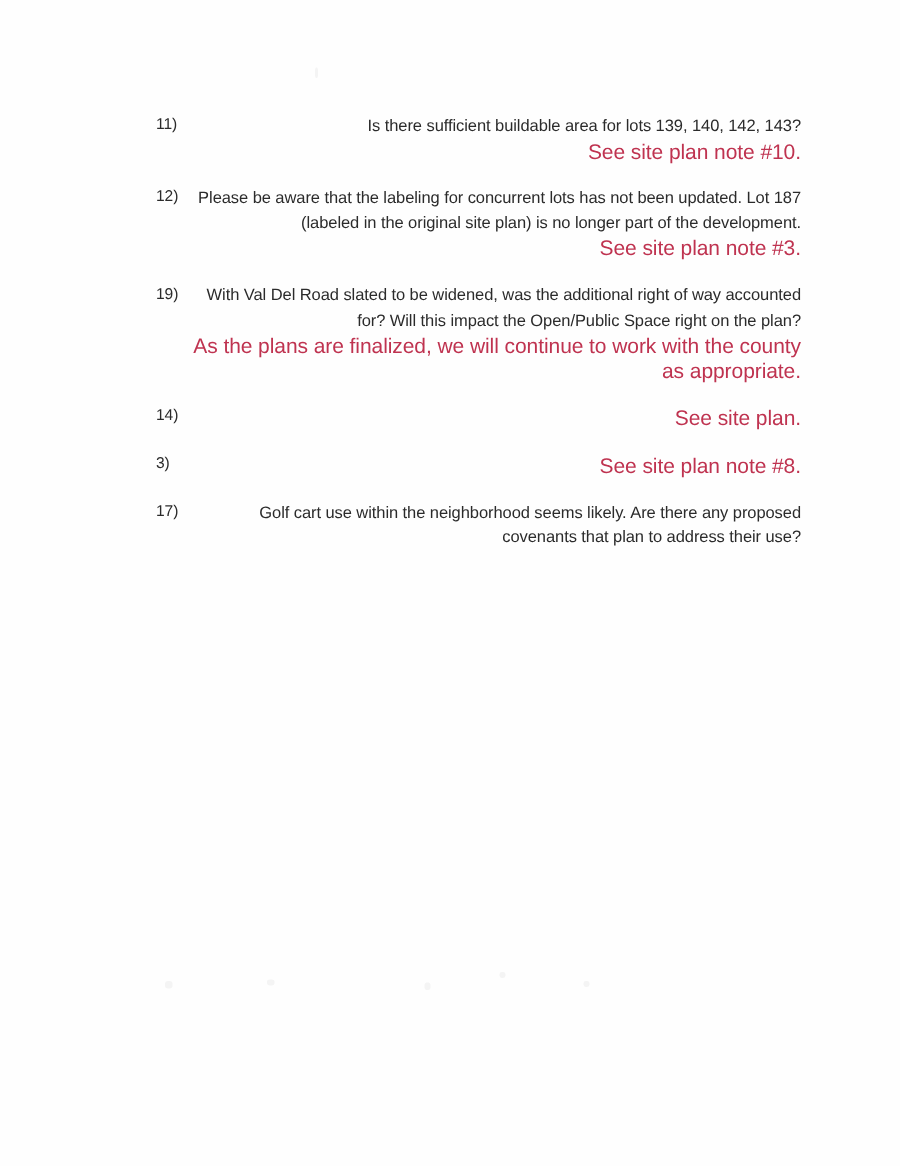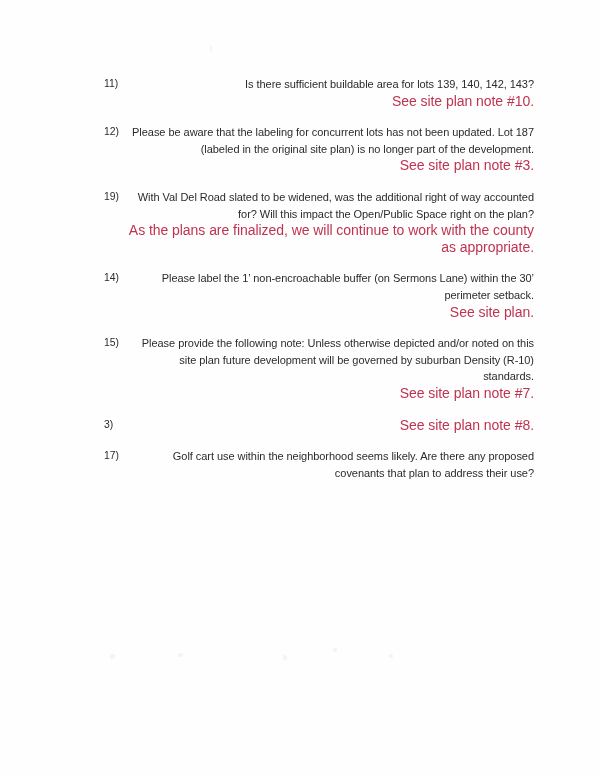--- a/index.html
+++ b/index.html
@@ -100,29 +100,23 @@
     </div>
 
     <div class="comment-item">
       <span class="item-number">19)</span>
       <p class="item-question">With Val Del Road slated to be widened, was the additional right of way accounted for? Will this impact the Open/Public Space right on the plan?</p>
       <p class="item-response">As the plans are finalized, we will continue to work with the county as appropriate.</p>
     </div>
 
     <div class="comment-item">
       <span class="item-number">14)</span>
-      <p class="item-question">Please label the 1’ non-encroachable buffer (on Sermons Lane) within the 30’ perimeter setback.</p>
       <p class="item-response">See site plan.</p>
     </div>
 
-    <div class="comment-item">
-      <span class="item-number">15)</span>
-      <p class="item-question">Please provide the following note: Unless otherwise depicted and/or noted on this site plan future development will be governed by suburban Density (R-10) standards.</p>
-      <p class="item-response">See site plan note #7.</p>
-    </div>
 
     <div class="comment-item">
       <span class="item-number">3)</span>
       <p class="item-response">See site plan note #8.</p>
     </div>
 
     <div class="comment-item">
       <span class="item-number">17)</span>
       <p class="item-question">Golf cart use within the neighborhood seems likely. Are there any proposed covenants that plan to address their use?</p>
     </div>

